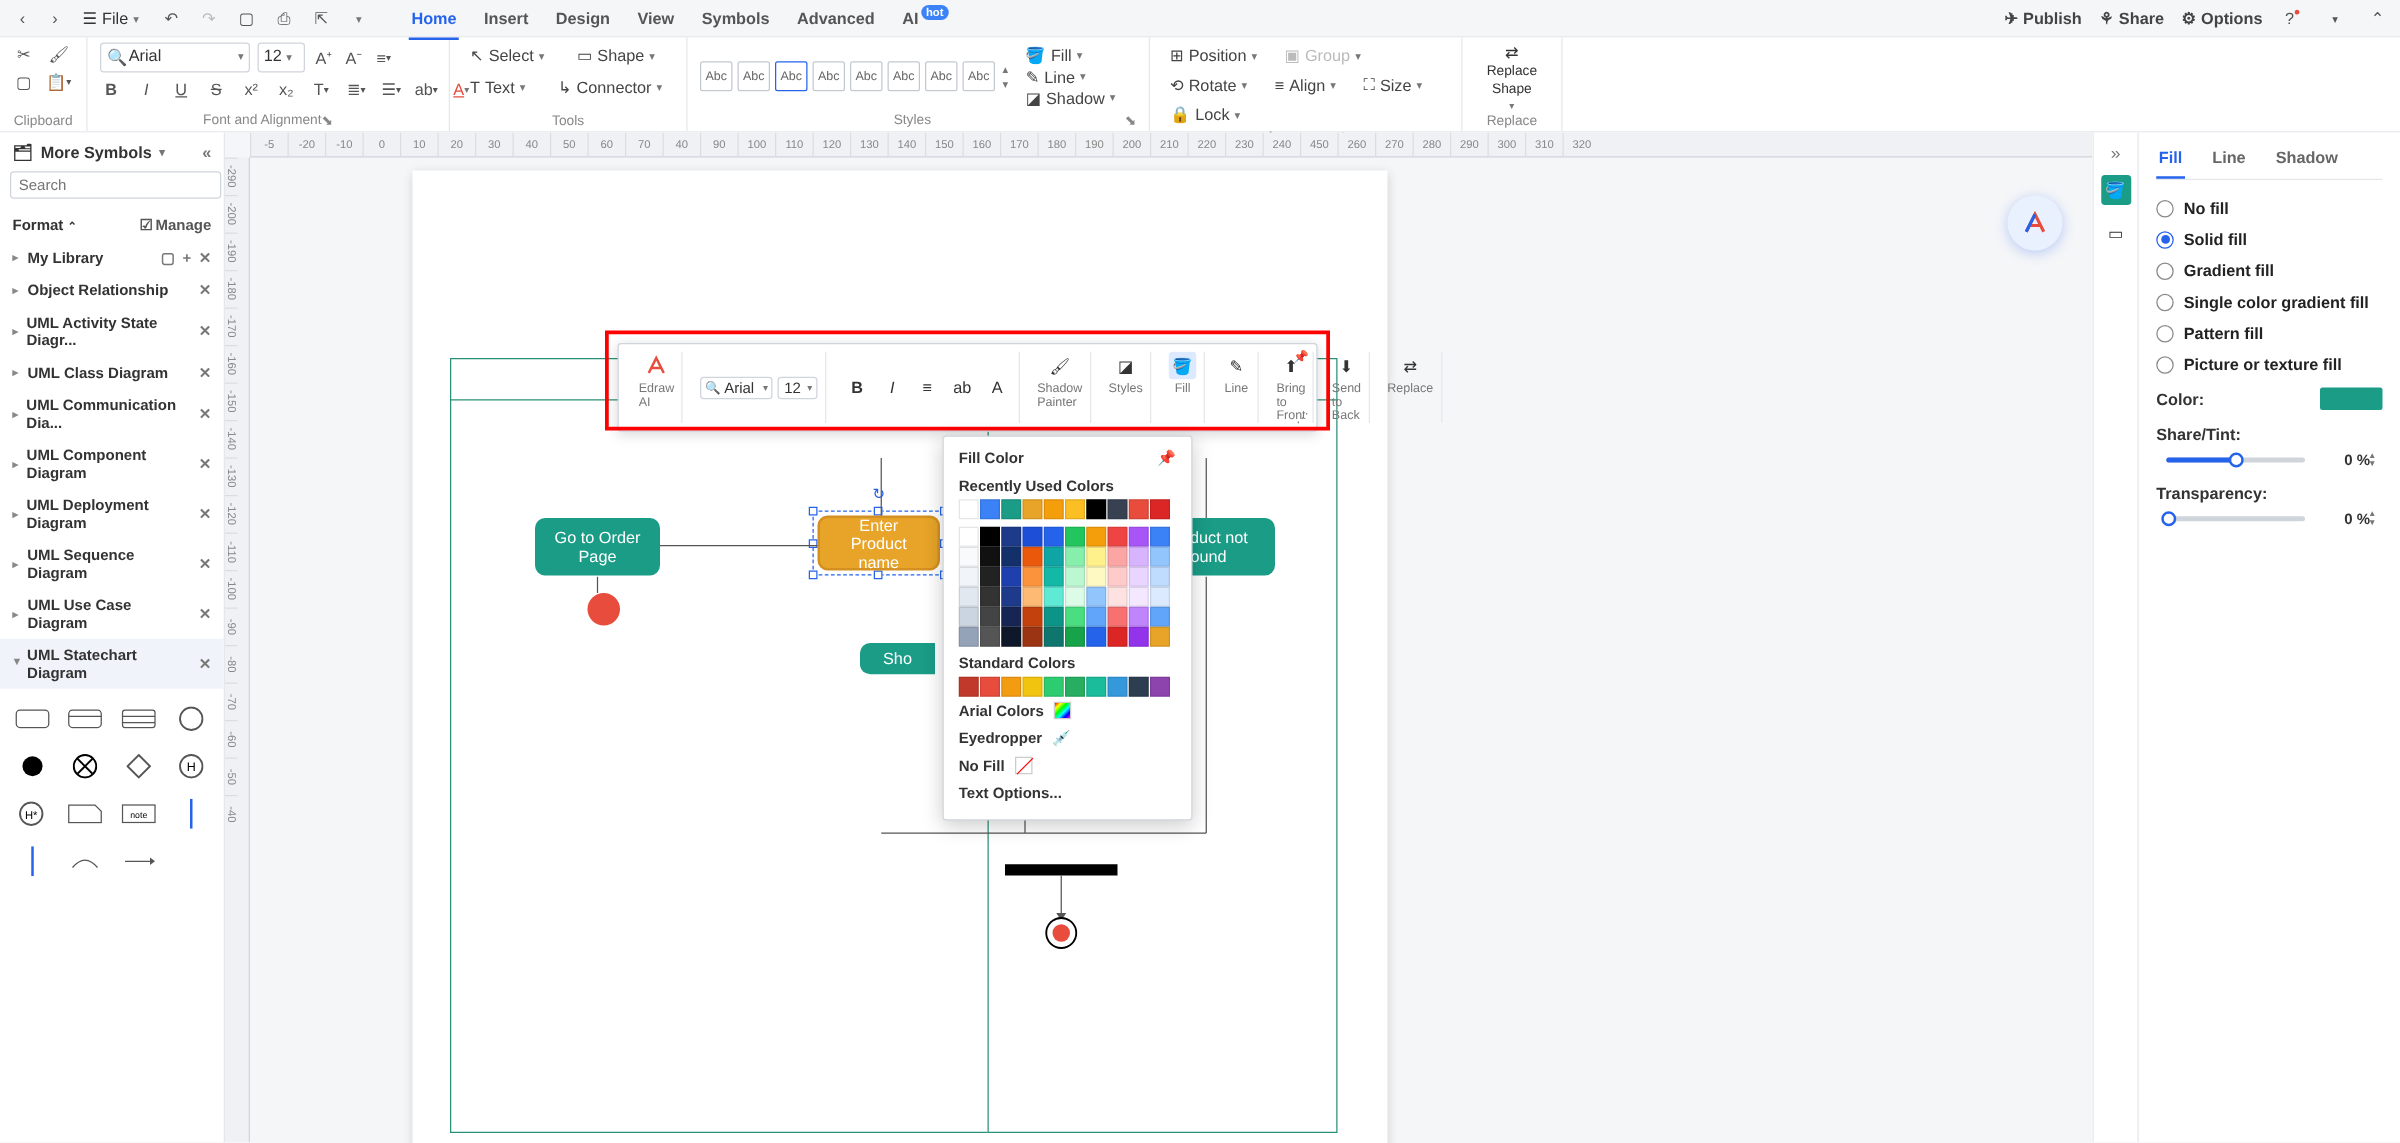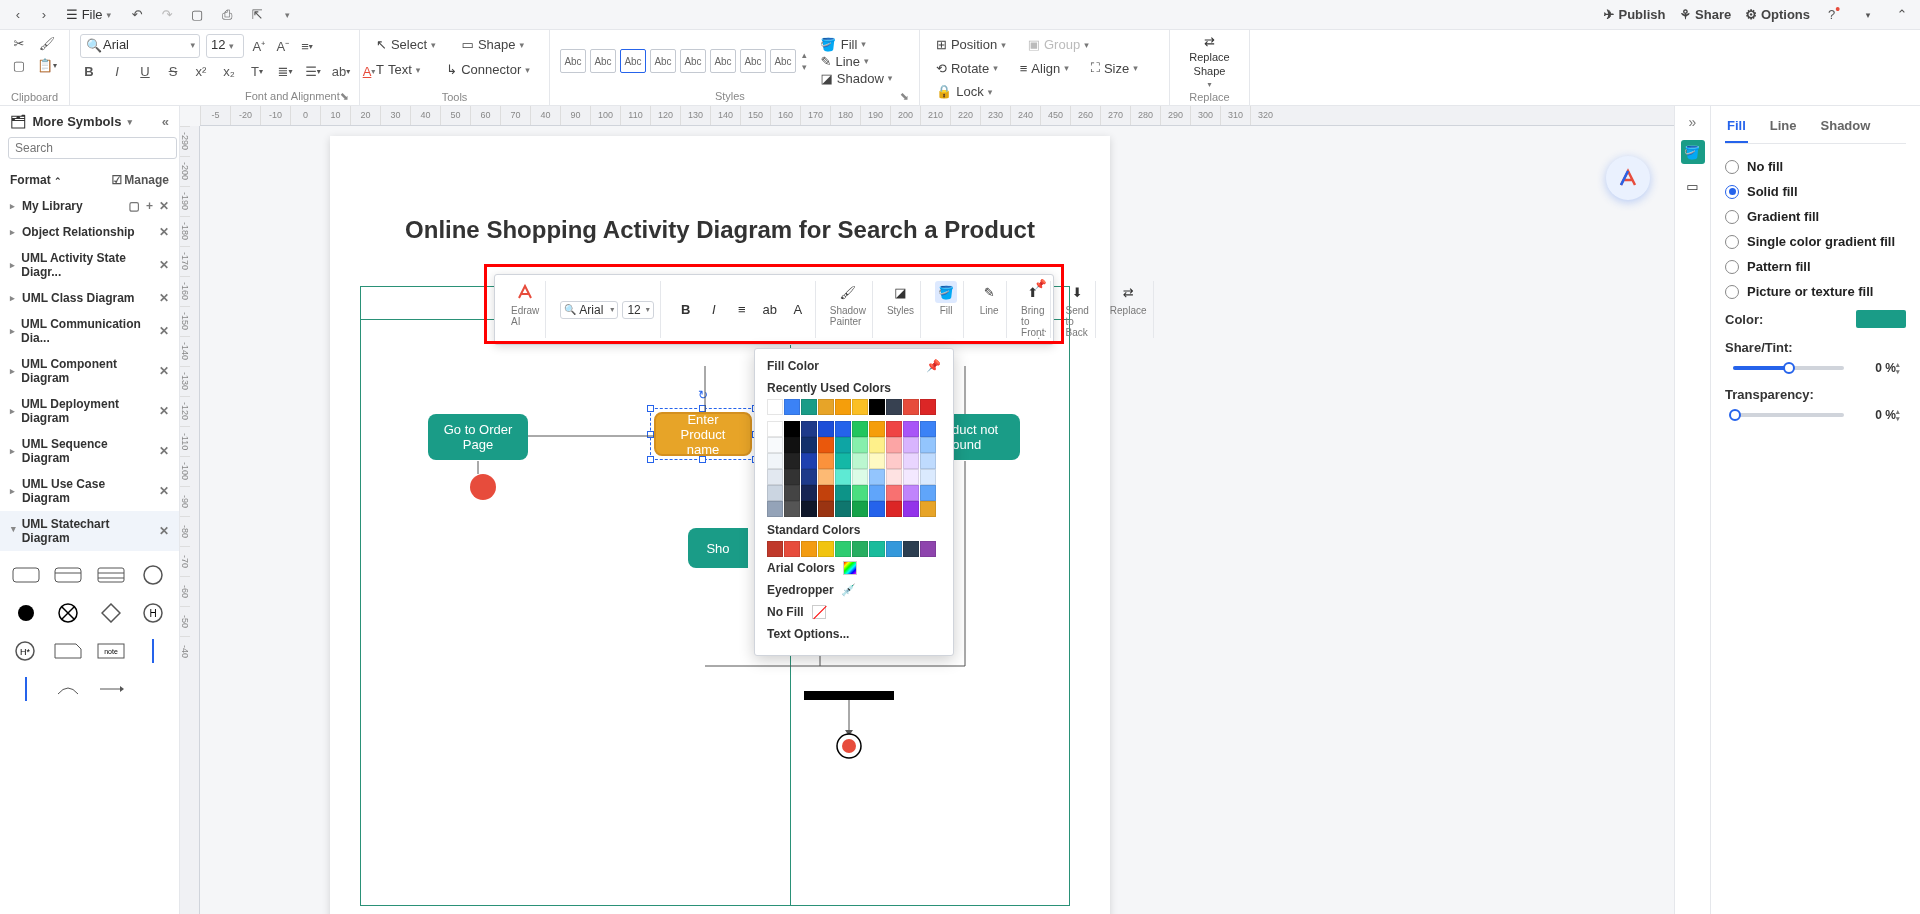--- a/index.html
+++ b/index.html
@@ -117,20 +117,29 @@
     <span style="font-size:9px;color:#777">▾</span>
   </div>
   <div class="qat">
     <span class="icon-btn">↶</span>
     <span class="icon-btn" style="color:#bbb">↷</span>
     <span class="icon-btn">▢</span>
     <span class="icon-btn">⎙</span>
     <span class="icon-btn">⇱</span>
     <span class="icon-btn" style="font-size:9px;color:#777">▾</span>
   </div>
+  <div class="tabs">
+    <span class="tab active">Home</span>
+    <span class="tab">Insert</span>
+    <span class="tab">Design</span>
+    <span class="tab">View</span>
+    <span class="tab">Symbols</span>
+    <span class="tab">Advanced</span>
+    <span class="tab"><span>AI</span><span class="hot-badge">hot</span></span>
+  </div>
   <div class="spacer"></div>
   <div class="right-actions">
     <span class="action">
         <span>✈</span>
         <span>Publish</span>
       </span>
     <span class="action">
         <span>⚘</span>
         <span>Share</span>
       </span>
@@ -185,21 +194,21 @@
         <span class="icon-sm">T<span style="font-size:8px">▾</span></span>
         <span class="icon-sm">≣<span style="font-size:8px">▾</span></span>
         <span class="icon-sm">☰<span style="font-size:8px">▾</span></span>
         <span class="icon-sm">ab<span style="font-size:8px">▾</span></span>
         <span class="icon-sm" style="color:#e74c3c">
             <u>A</u>
             <span style="font-size:8px;color:#777">▾</span>
           </span>
       </div>
     </div>
-    <div class="label" style="display:flex;justify-content:flex-end">
+    <div class="label" style="display:flex;justify-content:center">
         <span>Font and Alignment</span>
         <span style="color:#888">⬊</span>
       </div>
   </div>
   <div class="ribbon-group" style="width:190px">
     <div class="rows" style="flex-direction:column;gap:4px;align-items:flex-start">
       <div style="display:flex;gap:14px">
         <span class="ribbon-btn">
             <span>↖</span>
             <span>Select</span>
@@ -527,21 +536,20 @@
         <div class="tick">-90</div>
         <div class="tick">-80</div>
         <div class="tick">-70</div>
         <div class="tick">-60</div>
         <div class="tick">-50</div>
         <div class="tick">-40</div>
       </div>
     <div class="canvas">
       <div class="page">
         <div class="page-inner">
-          <div class="diagram-title">Online Shopping Activity Diagram for Search a Product</div>
 
           <div class="swimlane" style="top:150px;left:30px;width:430px;height:620px;border-right:none"></div>
           <div class="swimlane" style="top:150px;left:460px;width:280px;height:620px"></div>
           <div style="position:absolute;top:150px;left:30px;width:710px;height:34px;border-bottom:1px solid #2a9177"></div>
           <div style="position:absolute;top:150px;left:460px;width:1px;height:34px;background:#2a9177"></div>
 
           <div class="node teal" style="top:278px;left:98px;width:100px;height:46px">Go to Order Page</div>
           <div style="position:absolute;top:338px;left:140px;width:26px;height:26px;background:#e74c3c;border-radius:50%"></div>
 
           <div class="sel-handles" style="top:272px;left:320px;width:106px;height:52px">
@@ -551,21 +559,21 @@
             <div class="h" style="top:22px;left:-4px"></div>
               <div class="h" style="top:22px;right:-4px"></div>
             <div class="h" style="bottom:-4px;left:-4px"></div>
               <div class="h" style="bottom:-4px;left:48px"></div>
               <div class="h" style="bottom:-4px;right:-4px"></div>
           </div>
           <span style="position:absolute;top:252px;left:368px;color:#2563eb;font-size:12px">↻</span>
           <div class="node orange" style="top:276px;left:324px;width:98px;height:44px">Enter Product name</div>
 
           <div class="node teal" style="top:278px;left:580px;width:110px;height:46px">Product not found</div>
-          <div class="node teal" style="top:392px;left:358px;width:60px;height:40px;border-top-right-radius:0;border-bottom-right-radius:0">Sho</div>
+          <div class="node teal" style="top:378px;left:358px;width:60px;height:25px;border-top-right-radius:0;border-bottom-right-radius:0">Sho</div>
 
           <svg style="position:absolute;top:180px;left:30px;width:710px;height:560px;pointer-events:none">
             <line x1="168" y1="120" x2="294" y2="120" stroke="#555"></line>
             <line x1="118" y1="145" x2="118" y2="158" stroke="#555"></line>
             <line x1="345" y1="50" x2="345" y2="96" stroke="#555"></line>
             <line x1="605" y1="50" x2="605" y2="98" stroke="#555"></line>
             <line x1="605" y1="145" x2="605" y2="350" stroke="#555"></line>
             <line x1="345" y1="350" x2="605" y2="350" stroke="#555"></line>
             <line x1="460" y1="218" x2="460" y2="350" stroke="#555"></line>
             <rect x="444" y1="360" x2="480" width="90" height="9" y="375" fill="#000"></rect>

